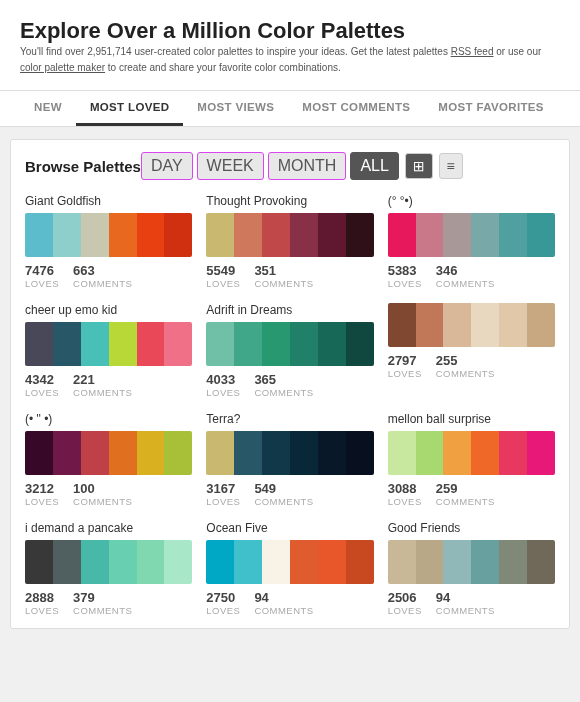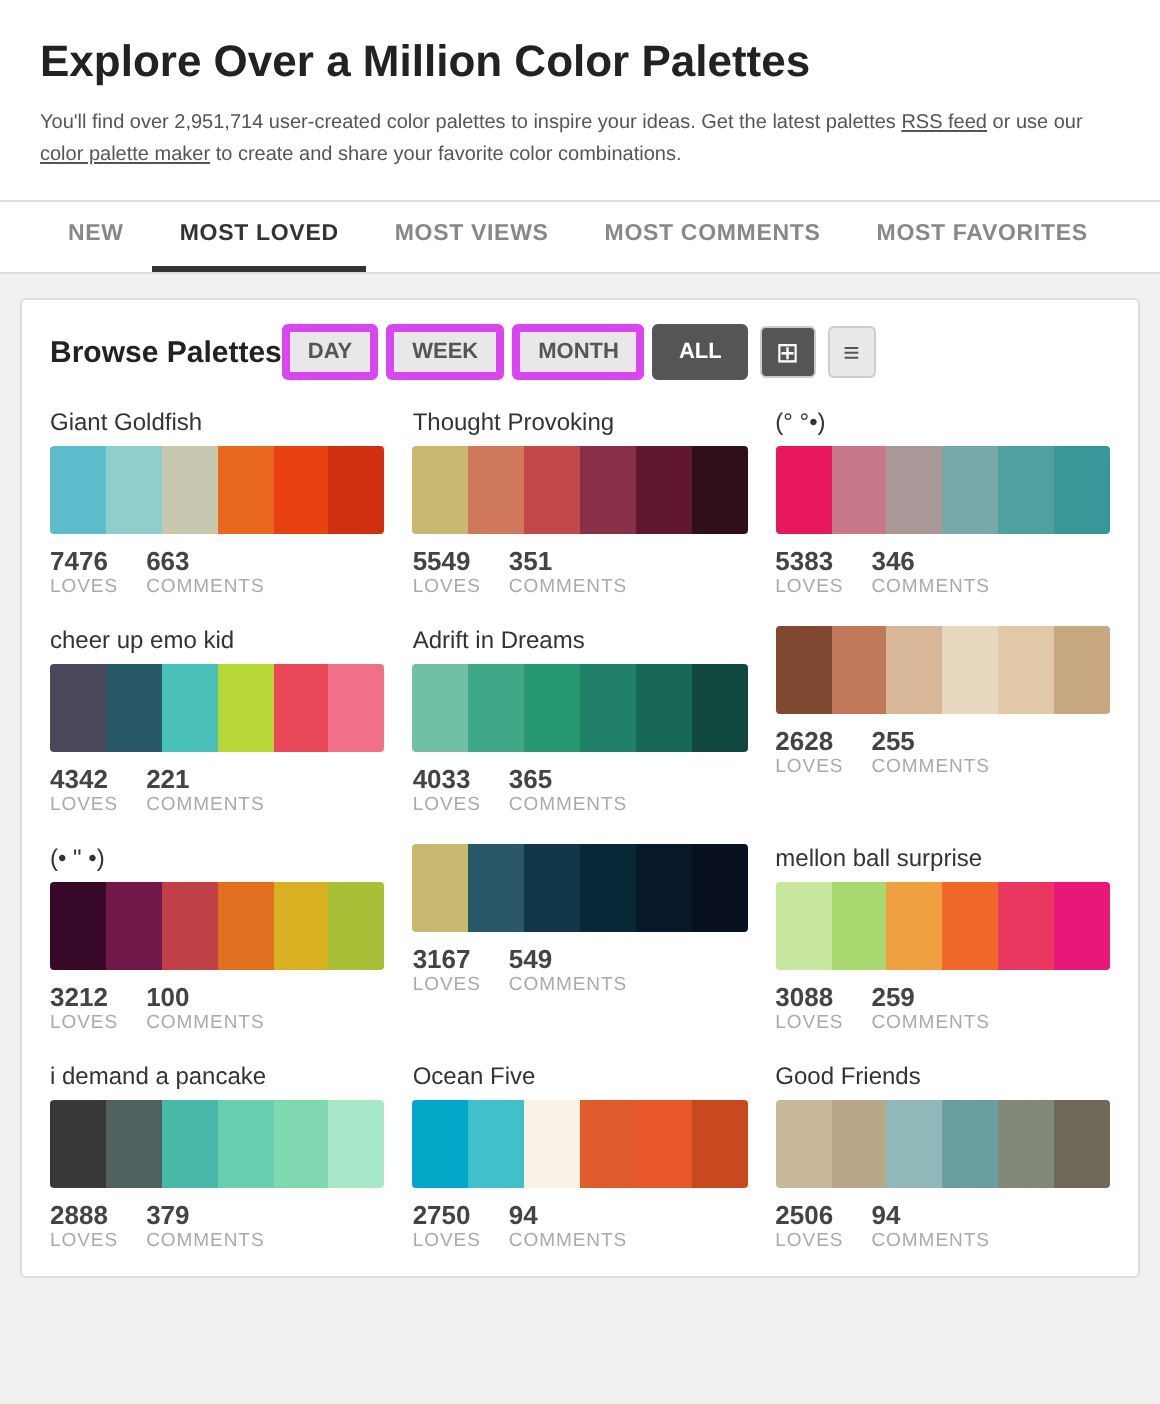--- a/index.html
+++ b/index.html
@@ -13,21 +13,20 @@
     }
     .top-section {
       background: #fff;
       padding: 18px 20px 0 20px;
       border-bottom: 1px solid #ddd;
     }
     .page-title {
       font-size: 22px;
       font-weight: bold;
       color: #222;
-      margin-bottom: 10px;
     }
     .page-desc {
       font-size: 10px;
       color: #555;
       line-height: 1.6;
       margin-bottom: 14px;
     }
     .page-desc a {
       color: #555;
       text-decoration: underline;
@@ -71,24 +70,24 @@
       font-weight: bold;
       color: #222;
     }
     .browse-controls {
       display: flex;
       align-items: center;
       gap: 4px;
     }
     .time-btn {
       padding: 4px 9px;
-      font-size: 11px;
-      font-weight: bold;
+      font-size: 16px;
+      font-weight: normal;
       background: #e8e8e8;
-      border: 4px solid #d946ef;
+      border: 1px solid #d946ef;
       border-radius: 3px;
       cursor: pointer;
       color: #555;
       text-transform: uppercase;
     }
     .time-btn.active {
       background: #555;
       color: #fff;
       border-color: #555;
     }
@@ -286,21 +285,21 @@
         <div class="palette-swatches">
           <div class="swatch" style="background-color: rgb(128, 72, 48);"></div>
           <div class="swatch" style="background-color: rgb(192, 120, 88);"></div>
           <div class="swatch" style="background-color: rgb(216, 184, 152);"></div>
           <div class="swatch" style="background-color: rgb(232, 216, 192);"></div>
           <div class="swatch" style="background-color: rgb(224, 200, 168);"></div>
           <div class="swatch" style="background-color: rgb(200, 168, 128);"></div>
         </div>
         <div class="palette-stats">
           <div class="stat-block">
-            <div class="stat-value">2628</div>
+            <div class="stat-value">2797</div>
             <div class="stat-label">LOVES</div>
           </div>
           <div class="stat-block">
             <div class="stat-value">255</div>
             <div class="stat-label">COMMENTS</div>
           </div>
         </div>
       </div>
       <div class="palette-card">
         <div class="palette-name">(• " •)</div>
@@ -317,20 +316,21 @@
             <div class="stat-value">3212</div>
             <div class="stat-label">LOVES</div>
           </div>
           <div class="stat-block">
             <div class="stat-value">100</div>
             <div class="stat-label">COMMENTS</div>
           </div>
         </div>
       </div>
       <div class="palette-card">
+        <div class="palette-name">Terra?</div>
         <div class="palette-swatches">
           <div class="swatch" style="background-color: rgb(200, 184, 112);"></div>
           <div class="swatch" style="background-color: rgb(40, 88, 104);"></div>
           <div class="swatch" style="background-color: rgb(16, 56, 72);"></div>
           <div class="swatch" style="background-color: rgb(8, 40, 56);"></div>
           <div class="swatch" style="background-color: rgb(8, 24, 40);"></div>
           <div class="swatch" style="background-color: rgb(8, 16, 32);"></div>
         </div>
         <div class="palette-stats">
           <div class="stat-block">

